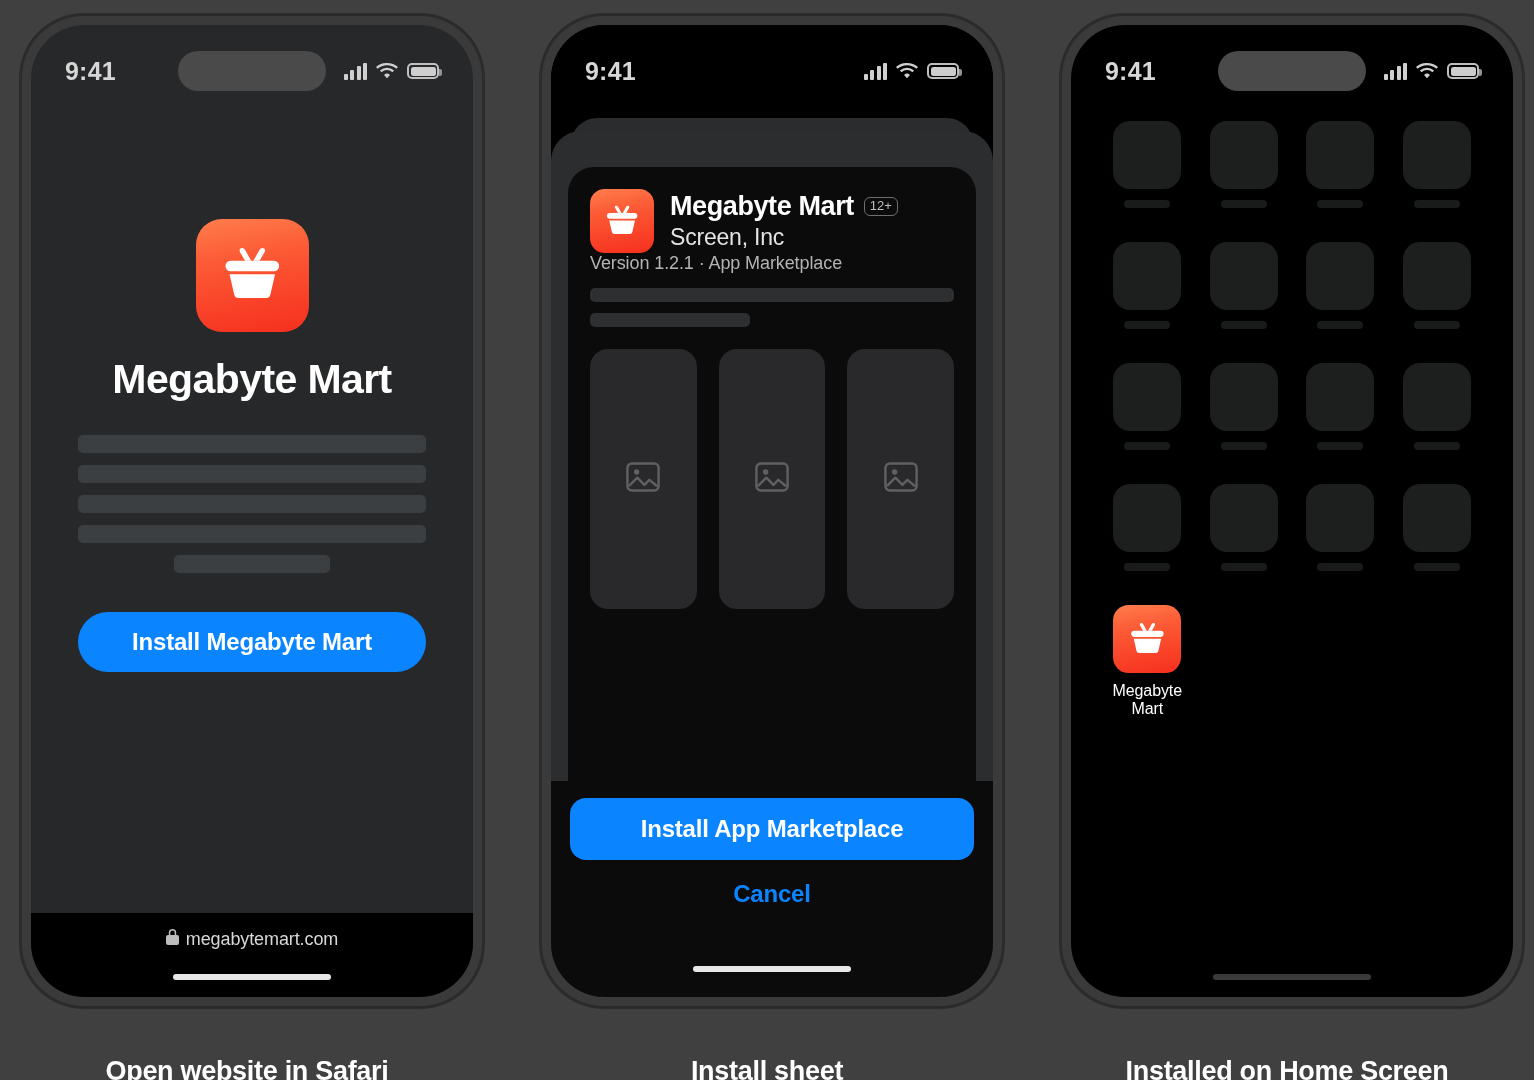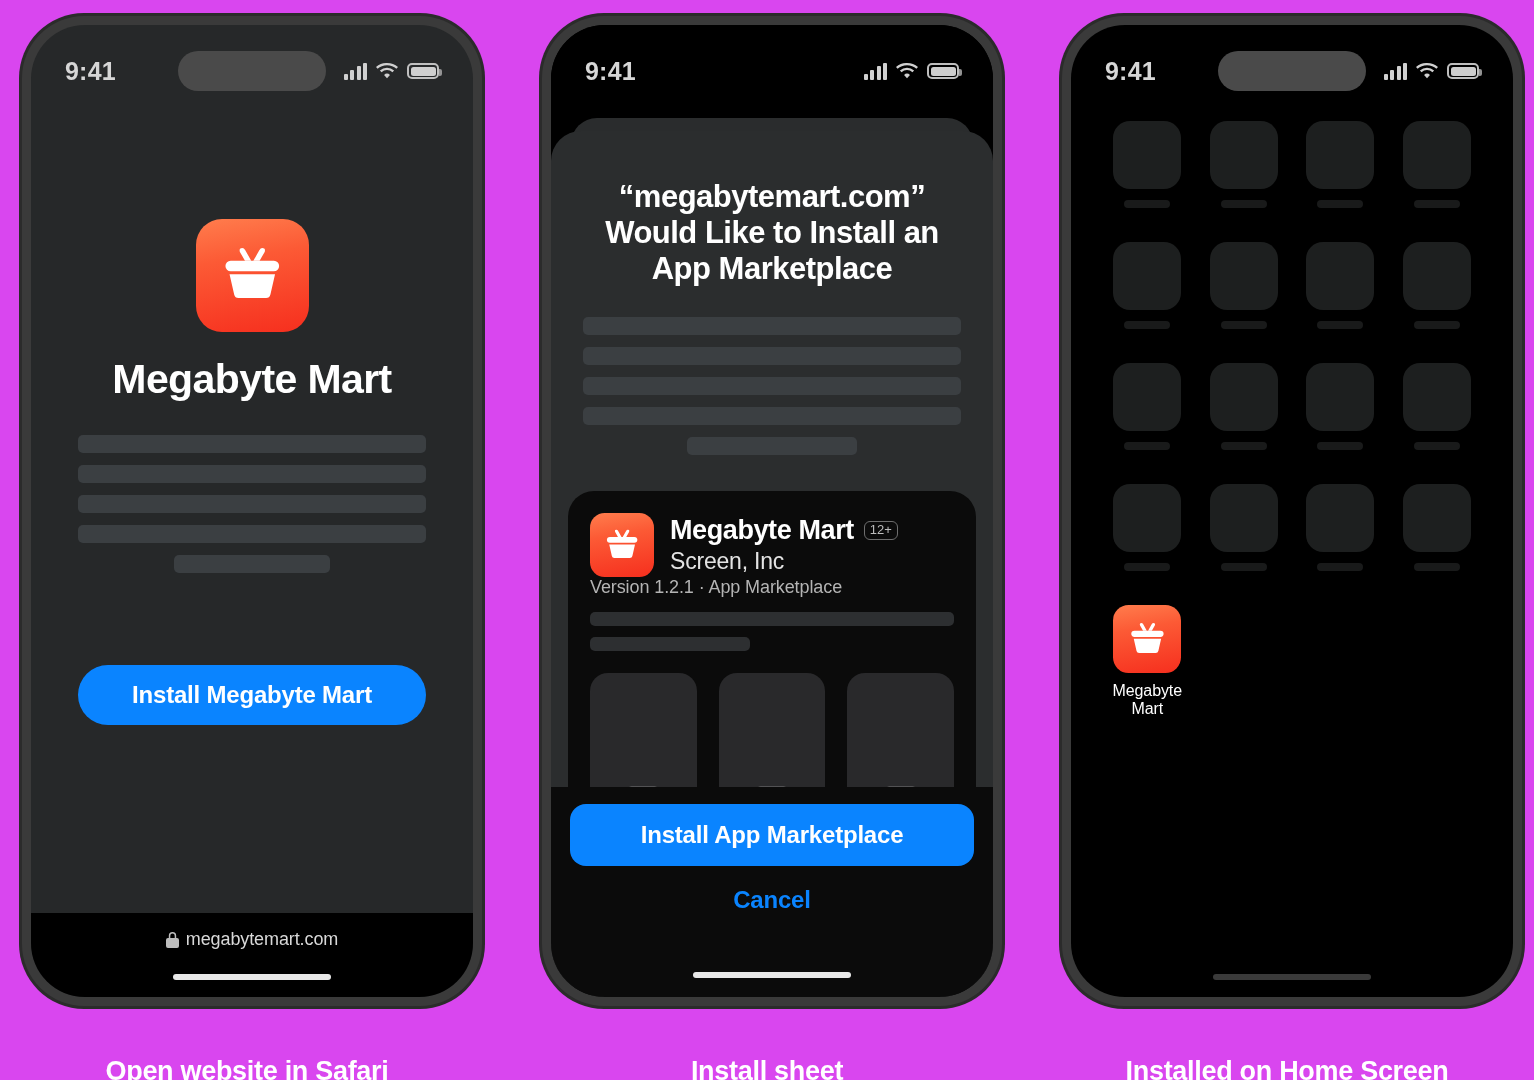--- a/index.html
+++ b/index.html
@@ -5,21 +5,21 @@
   * { box-sizing: border-box; margin: 0; padding: 0; }
   html, body {
     width: 1534px; height: 1080px;
     background: #000;
     font-family: "Liberation Sans", sans-serif;
     overflow: hidden;
   }
   .stage {
     position: relative;
     width: 1534px; height: 1080px;
-    background: #d946ef;
+    background: #404040;
   }
 
   
   .phone {
     position: absolute;
     width: 460px; height: 990px;
     border-radius: 62px;
     background: #3a3a3a;
     padding: 9px;
     box-shadow: 0 0 0 3px #2b2b2b;
@@ -110,37 +110,37 @@
   .web-icon { width: 113px; height: 113px; margin-top: 120px; }
   .web-title {
     font-size: 41px; font-weight: 700;
     color: #fff; letter-spacing: -.6px;
     margin-top: 24px;
   }
   .skel-group { width: 100%; margin-top: 32px; display: flex; flex-direction: column; align-items: center; gap: 12px; }
   .skel { height: 18px; border-radius: 5px; background: #3b3f42; width: 100%; }
   .skel.short { width: 45%; }
   .web-cta {
-    margin-top: 92px;
+    margin-top: 39px;
     width: 100%; height: 60px;
     border: none; border-radius: 32px;
     background: #0a84ff;
     color: #fff; font-size: 24px; font-weight: 600;
     font-family: "Liberation Sans", sans-serif;
     letter-spacing: -.2px;
     cursor: pointer;
   }
   .urlbar {
     position: absolute; left: 0; right: 0; bottom: 0;
     height: 84px;
     background: #000;
     display: flex; flex-direction: column; align-items: center;
     padding-top: 16px;
   }
-  .urlbar-inner { display: flex; align-items: center; gap: 7px; }
+  .urlbar-inner { display: flex; align-items: flex-start; gap: 7px; }
   .urlbar-text { font-size: 18px; color: #d8d8d8; letter-spacing: -.1px; }
   .lock svg { display: block; }
   .home-ind {
     position: absolute; bottom: 17px; left: 50%;
     transform: translateX(-50%);
     width: 158px; height: 6px; border-radius: 4px;
     background: #4a4a4a;
   }
   .home-ind.light { background: #e8e8e8; }
 
@@ -214,21 +214,21 @@
   .shot {
     flex: 1 1 0;
     height: 260px;
     border-radius: 18px;
     background: #29292b;
     display: flex; align-items: center; justify-content: center;
   }
   .shot svg { opacity: .55; }
 
   .sheet-actions {
-    position: absolute; left: 0; right: 0; bottom: 2px;
+    position: absolute; left: 0; right: 0; bottom: 8px;
     background: #0b0b0b;
     padding: 17px 19px 4px 19px;
     height: 208px;
     z-index: 20;
   }
   .btn-primary {
     width: 100%; height: 62px;
     border: none; border-radius: 16px;
     background: #0a84ff;
     color: #fff; font-size: 24px; font-weight: 600;
@@ -381,32 +381,20 @@
               <path d="M11 2.2c-3.6 0-6.9 1.3-9.4 3.5L0 3.9A16.3 16.3 0 0 1 11 0c4.2 0 8.05 1.5 11 3.9l-1.6 1.8A13.9 13.9 0 0 0 11 2.2Z"></path>
             </svg>
           </span>
           <span class="ic-batt"></span>
         </div>
       </div>
 
       <div class="sheet-back"></div>
 
       <div class="sheet">
-        <div class="sheet-head">
-          <div class="sheet-title">“megabytemart.com”
-Would Like to Install an
-App Marketplace</div>
-          <div class="sheet-skels">
-            <div class="skel"></div>
-            <div class="skel"></div>
-            <div class="skel"></div>
-            <div class="skel"></div>
-            <div class="skel short"></div>
-          </div>
-        </div>
 
         <div class="app-card">
           <div class="card-head">
             <div class="appicon card-icon">
               <svg viewBox="0 0 100 100" fill="#fff">
                 <path d="M33.5 14.5a5.2 5.2 0 0 1 7.1 1.9l8 14.2h-8.4l-6.6-11.6a5.2 5.2 0 0 1-.1-4.5Z"></path>
                 <path d="M66.5 14.5a5.2 5.2 0 0 0-7.1 1.9l-8 14.2h8.4l6.6-11.6a5.2 5.2 0 0 0 .1-4.5Z"></path>
                 <rect x="14" y="30.5" width="72" height="14" rx="7"></rect>
                 <path d="M19.5 48.5h61l-6.2 27.3a6 6 0 0 1-5.85 4.7H31.55a6 6 0 0 1-5.85-4.7L19.5 48.5Z"></path>
               </svg>

